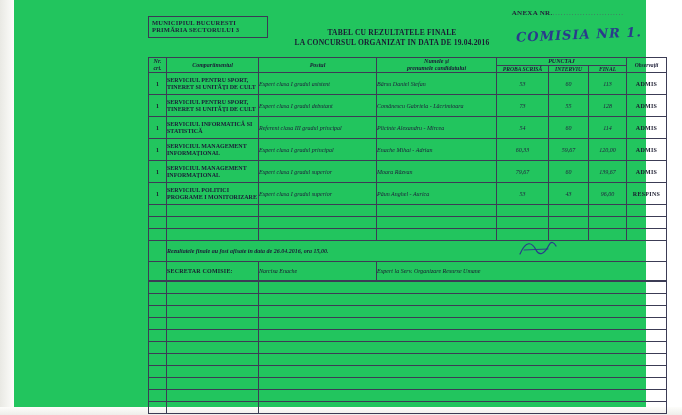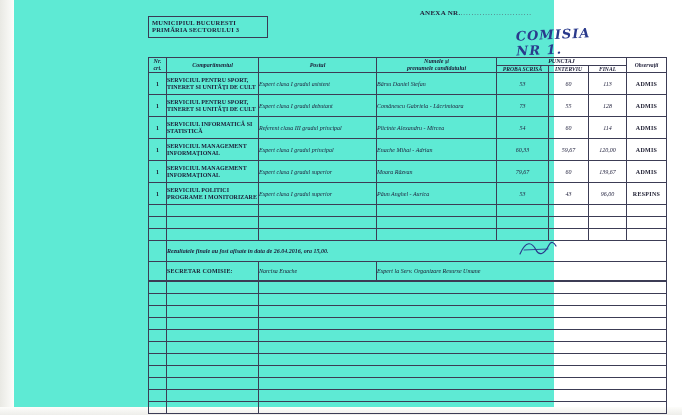--- a/index.html
+++ b/index.html
@@ -11,23 +11,23 @@
     width: 682px;
     height: 415px;
     overflow: hidden;
     font-family: "Liberation Serif", serif;
     color: #1a1a2e;
     position: relative;
   }
   .page {
     position: absolute;
     left: 0; top: 0;
-    width: 554px;
+    width: 646px;
     height: 415px;
-    background: #5eead4;
+    background: #22c55e;
   }
 
   
   .scan-edge-left {
     position: absolute;
     left: 0; top: 0; width: 14px; height: 415px;
     background: linear-gradient(to right, #e9e9e4, #fdfdfb);
   }
   .scan-edge-bottom {
     position: absolute;
@@ -242,20 +242,24 @@
 
   <div class="annex">
     <span>ANEXA NR.</span><span class="dots">..........................</span>
   </div>
 
   <div class="hdr-box">
     <div>MUNICIPIUL BUCURESTI</div>
     <div>PRIMĂRIA SECTORULUI 3</div>
   </div>
 
+  <div class="doc-title">
+    <div>TABEL CU REZULTATELE FINALE</div>
+    <div>LA CONCURSUL ORGANIZAT IN DATA DE 19.04.2016</div>
+  </div>
 
   <div class="handwrite">COMISIA NR 1.</div>
 
   <table class="tbl">
     <colgroup>
       <col class="c-nr">
         <col class="c-comp">
         <col class="c-post">
         <col class="c-nume">
       <col class="c-ps">

